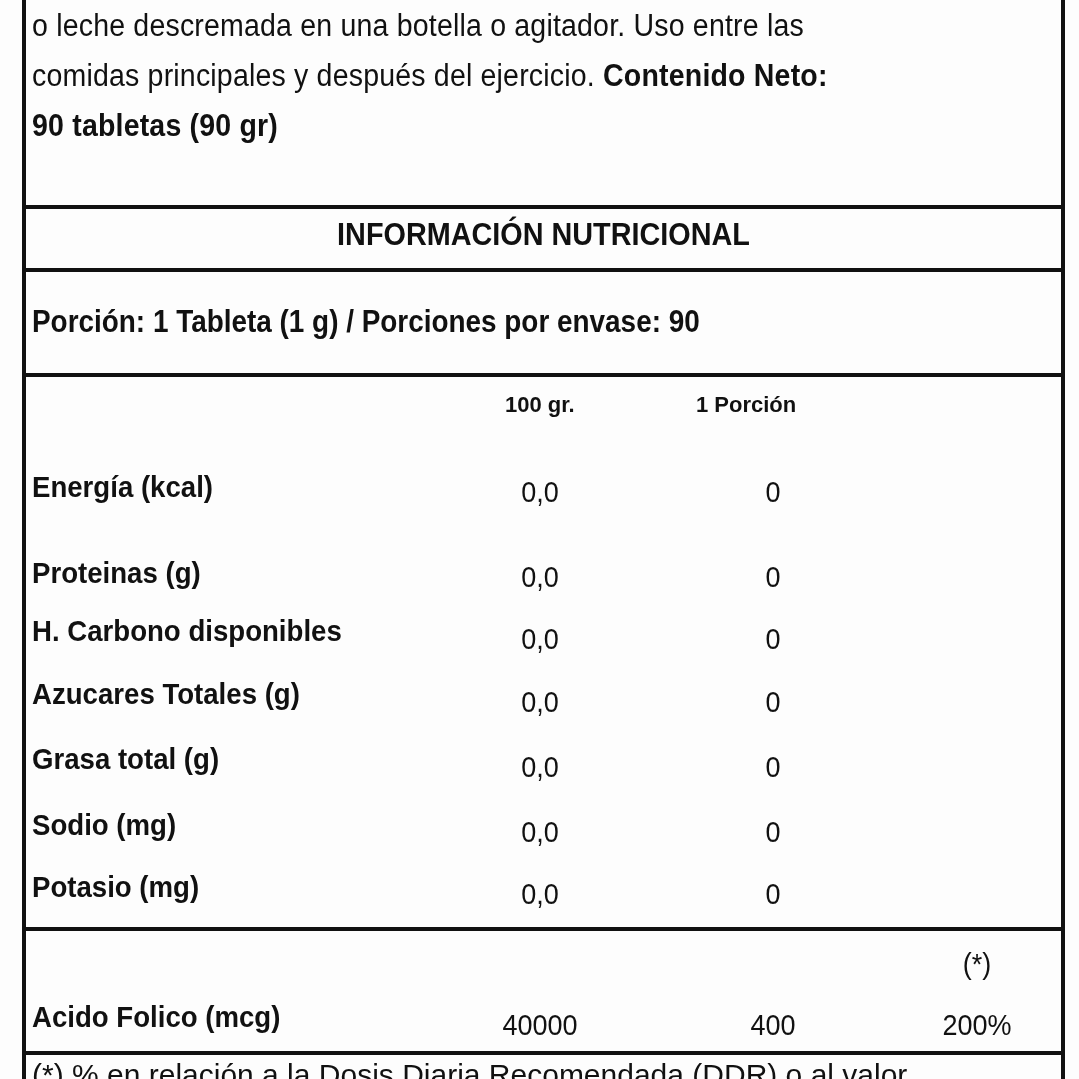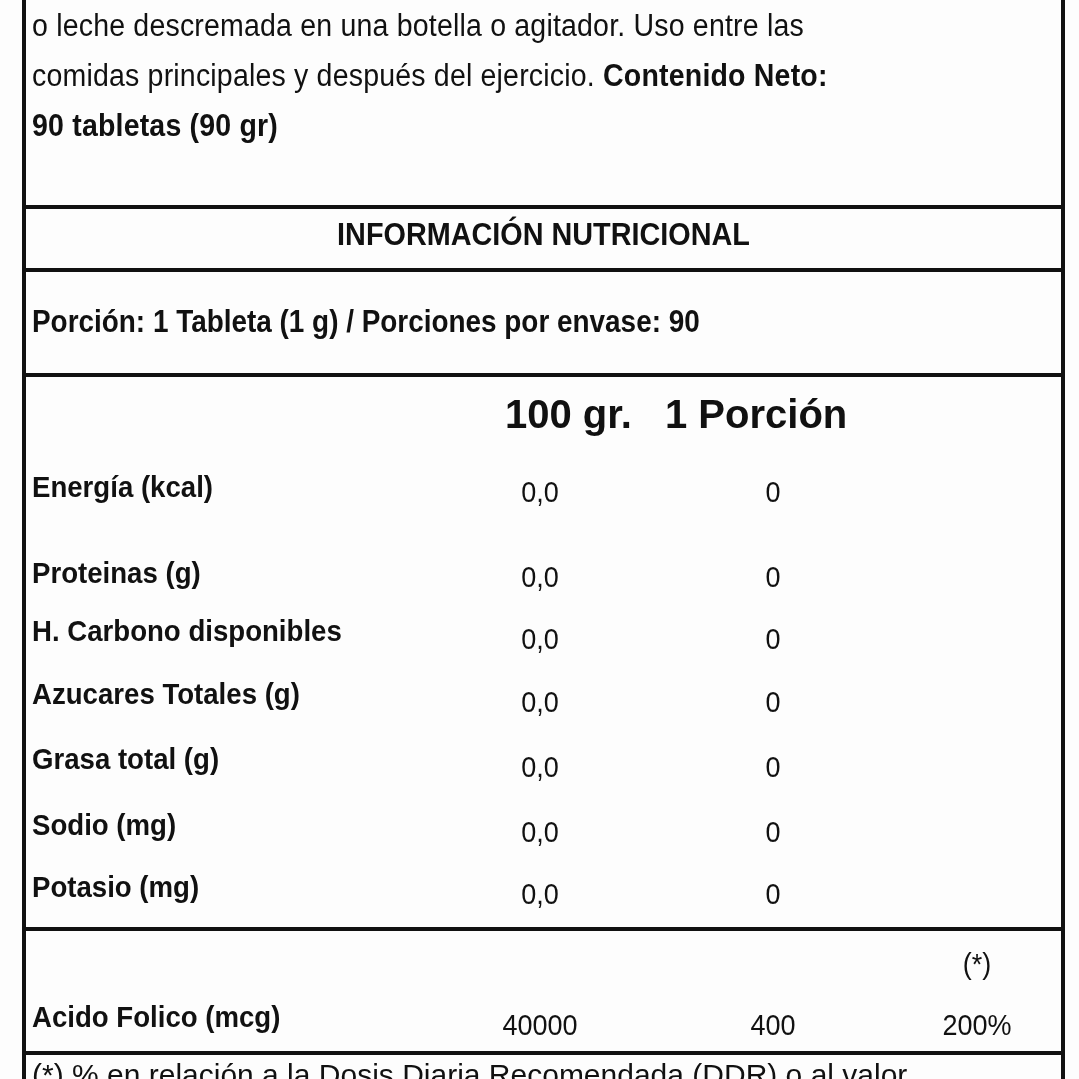--- a/index.html
+++ b/index.html
@@ -6,21 +6,21 @@
     body { width:1079px; height:1079px; overflow:hidden; position:relative;
       font-family:"Liberation Sans", "DejaVu Sans", sans-serif; color:#111; }
     .frame { position:absolute; left:22px; top:-4px; width:1043px; height:1100px;
       border-left:4px solid #111; border-right:4px solid #111; box-sizing:border-box; }
     .hline { position:absolute; left:22px; width:1043px; height:4px; background:#111; }
     .t { position:absolute; white-space:nowrap; }
     .desc { font-size:31px; left:32px; letter-spacing:0.2px; transform:scaleX(0.92); transform-origin:left; }
     .bold { font-weight:bold; }
     .title { font-size:32px; font-weight:bold; left:22px; width:1043px; text-align:center; top:216px; transform:scaleX(0.9); }
     .portion { font-size:31px; font-weight:bold; left:32px; top:304px; transform:scaleX(0.9); transform-origin:left; }
-    .hdr { font-size:40px; font-weight:bold; top:392px; }
+    .hdr { font-size:22px; font-weight:bold; top:392px; }
     .label { font-size:30px; font-weight:bold; left:32px; transform:scaleX(0.92); transform-origin:left; }
     .val { font-size:30px; text-align:center; width:160px; transform:scaleX(0.9); }
     .foot { font-size:30px; left:32px; top:1058px; }
   </style>
 </head>
 <body>
 
 <div class="frame"></div>
 
 <div class="t desc" style="top:8px">o leche descremada en una botella o agitador. Uso entre las</div>
@@ -30,21 +30,21 @@
 </div>
 <div class="t desc bold" style="top:108px">90 tabletas (90 gr)</div>
 
 <div class="hline" style="top:205px"></div>
 <div class="t title">INFORMACIÓN NUTRICIONAL</div>
 <div class="hline" style="top:268px"></div>
 <div class="t portion">Porción: 1 Tableta  (1 g) / Porciones por envase: 90</div>
 <div class="hline" style="top:373px"></div>
 
 <div class="t hdr" style="left:505px">100 gr.</div>
-<div class="t hdr" style="left:665px">1 Porción</div>
+<div class="t hdr" style="left:696px">1 Porción</div>
 
 <div class="t label" style="top:470px">Energía (kcal)</div>
 <div class="t val" style="top:475px;left:460px">0,0</div>
 <div class="t val" style="top:475px;left:693px">0</div>
 
 <div class="t label" style="top:556px">Proteinas (g)</div>
 <div class="t val" style="top:560px;left:460px">0,0</div>
 <div class="t val" style="top:560px;left:693px">0</div>
 
 <div class="t label" style="top:614px">H. Carbono disponibles</div>

